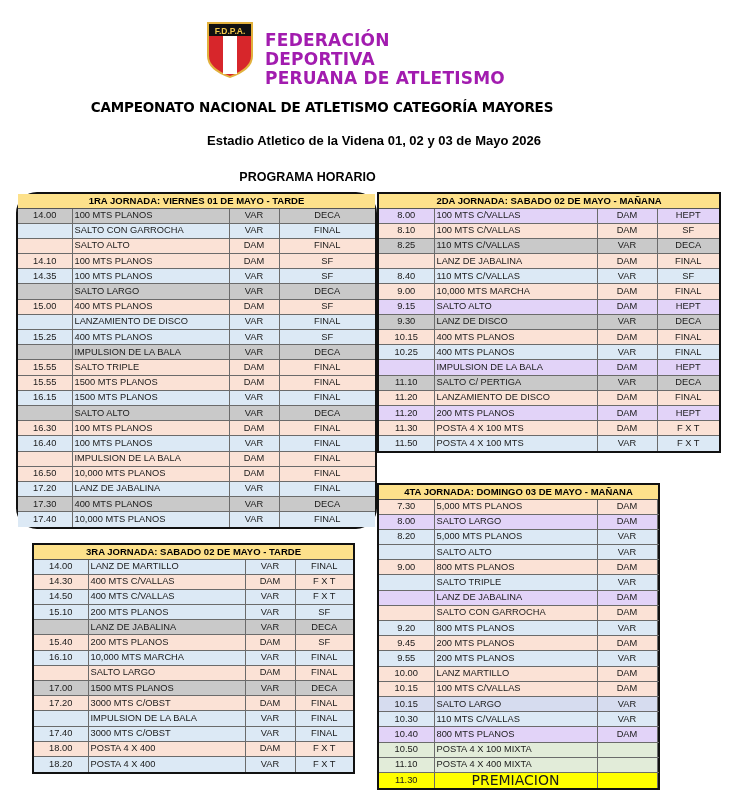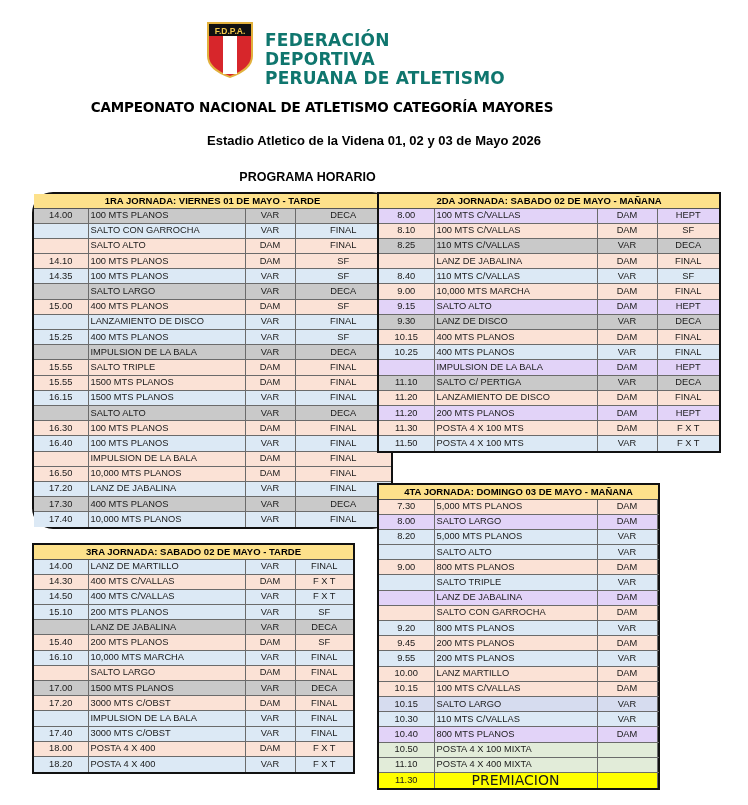--- a/index.html
+++ b/index.html
@@ -1,21 +1,21 @@
 <!DOCTYPE html>
 <html><head>
 <meta charset="utf-8">
 <style>
   * { box-sizing: border-box; margin: 0; padding: 0; }
   html, body { width: 748px; height: 805px; background: #ffffff; overflow: hidden; }
   body { position: relative; font-family: "Liberation Sans", sans-serif; color: #000; }
 
   .logo { position: absolute; left: 205px; top: 20px; width: 300px; height: 62px; }
   .shield { position: absolute; left: 0; top: 0; width: 50px; height: 60px; }
-  .org-name { position: absolute; left: 60px; top: 11px; font-family: "DejaVu Sans", sans-serif; font-weight: bold; font-size: 17px; line-height: 19px; color: #0f766e; letter-spacing: 0.2px; }
+  .org-name { position: absolute; left: 60px; top: 11px; font-family: "DejaVu Sans", sans-serif; font-weight: bold; font-size: 17px; line-height: 19px; color: #a21caf; letter-spacing: 0.2px; }
 
   .title { position: absolute; left: 0; width: 644px; text-align: center; top: 99px; font-family: "DejaVu Sans", sans-serif; font-weight: bold; font-size: 13.5px; letter-spacing: -0.2px; }
   .subtitle { position: absolute; left: 0; width: 748px; text-align: center; top: 133px; font-weight: bold; font-size: 13px; }
   .program { position: absolute; left: 0; width: 615px; text-align: center; top: 170px; font-weight: bold; font-size: 12.5px; }
 
   .sched { position: absolute; border: 2px solid #111; background: #fff; }
   .sched table { border-collapse: collapse; width: 100%; table-layout: fixed; font-size: 9.3px; }
   .sched th { background: #fde18b; font-weight: bold; font-size: 9.5px; height: 14px; border-bottom: 1px solid #555; text-align: center; padding: 0; }
   .sched td { height: 15.2px; border: 1px solid #6b6b6b; padding: 0 2px; white-space: nowrap; overflow: hidden; color: #1a1a1a; line-height: 13px; }
   .sched td.time { text-align: center; }
@@ -27,21 +27,21 @@
 
   tr.c-gray td { background: #c9c9c9; }
   tr.c-blue td { background: #dce9f5; }
   tr.c-pink td { background: #fbe2d6; }
   tr.c-purple td { background: #e2d3f8; }
   tr.c-slate td { background: #d6dcef; }
   tr.c-green td { background: #e2ecd9; }
   tr.c-yellow td { background: #ffff00; }
   tr.c-yellow td.ev { text-align: center; font-family: "DejaVu Sans", sans-serif; font-size: 14px; }
 
-  #t1 { left: 32px; top: 192px; width: 361px; border-radius: 21px; }
+  #t1 { left: 16px; top: 192px; width: 361px; border-radius: 21px; }
   #t3 { left: 32px; top: 543px; width: 323px; }
   #t2 { left: 377px; top: 192px; width: 344px; }
   #t4 { left: 377px; top: 483px; width: 283px; }
   #t4 { border-bottom: 2px solid #111; }
 </style>
 </head>
 <body>
 
 <div class="logo">
   <svg class="shield" viewBox="0 0 50 60">

